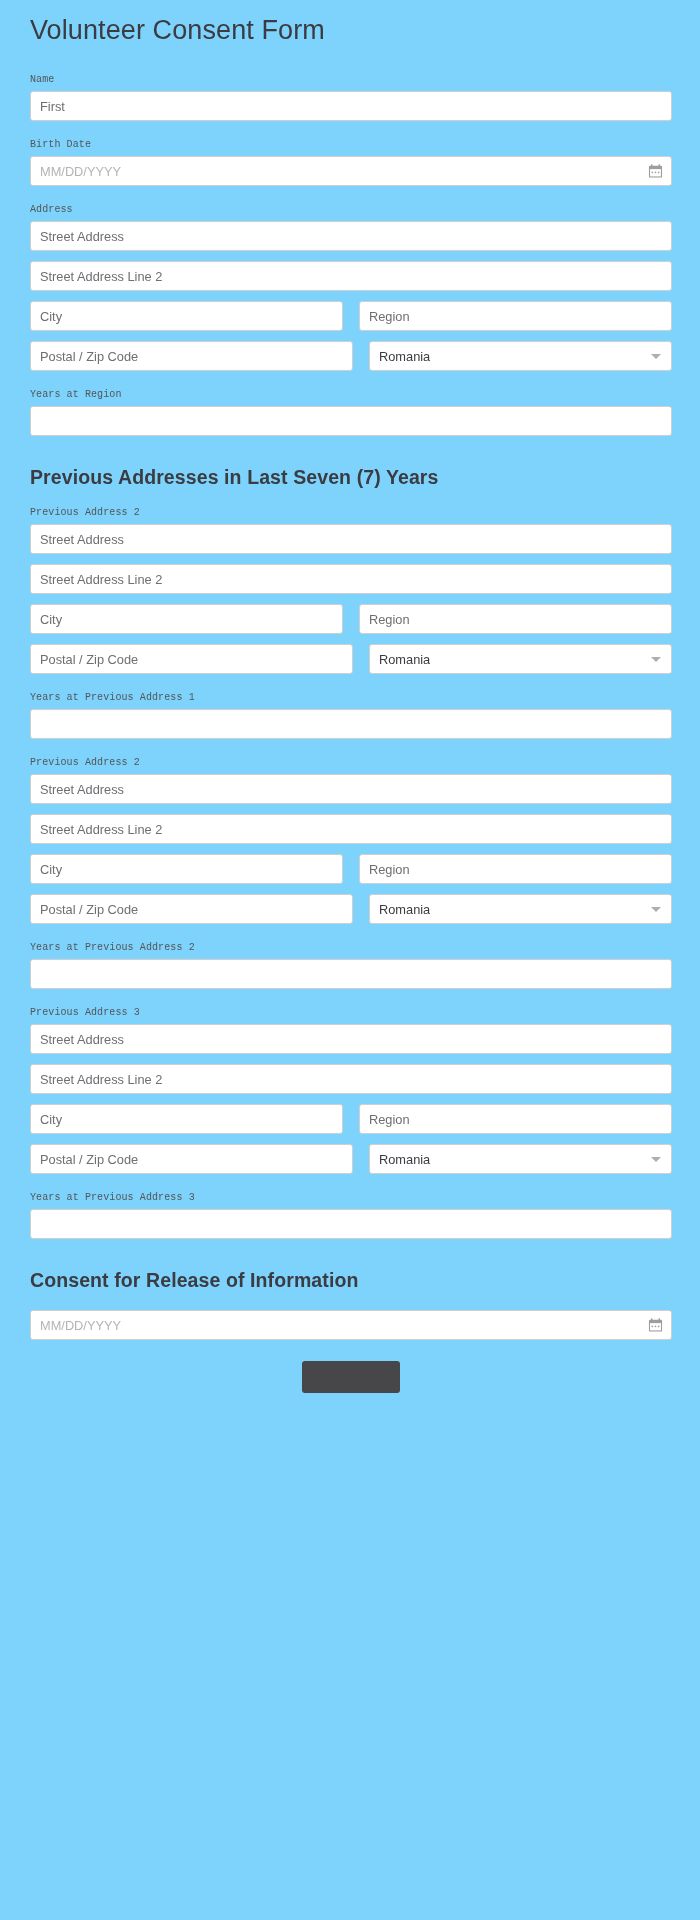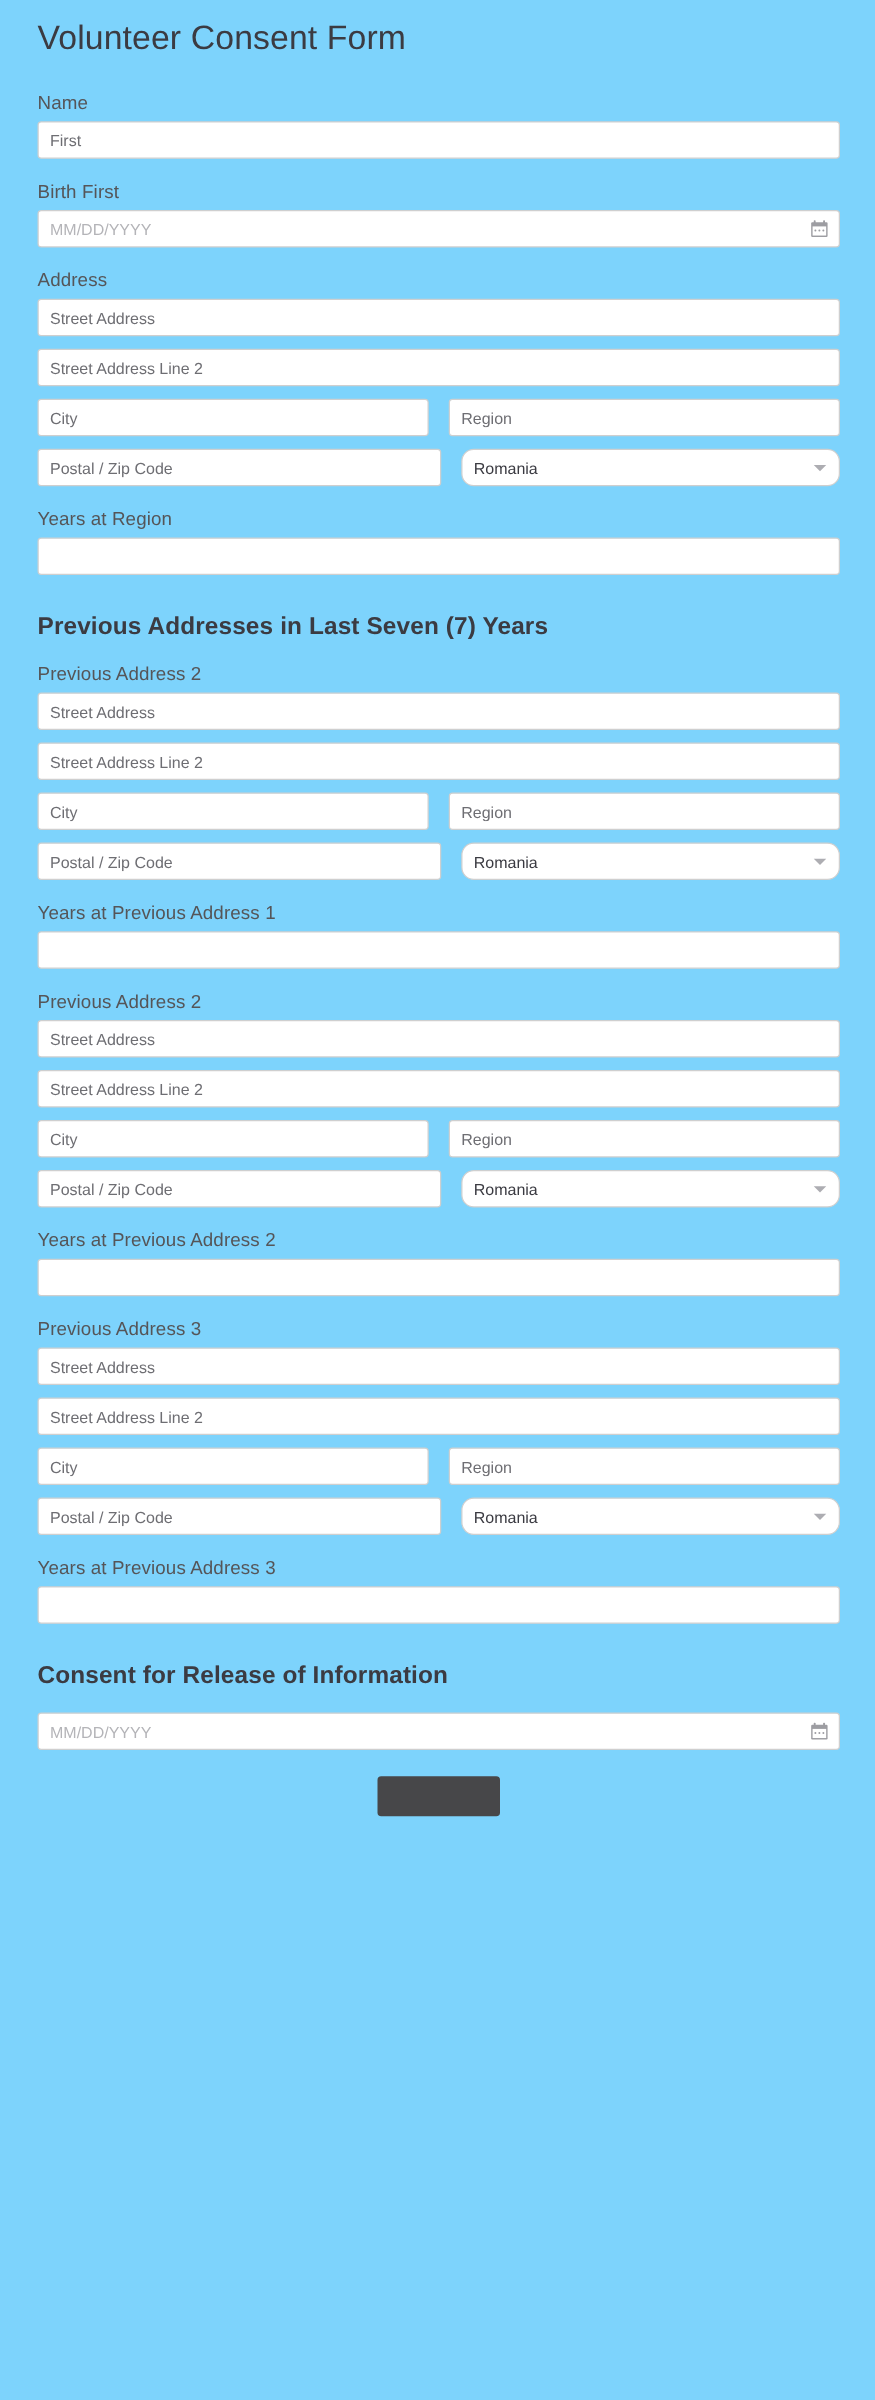--- a/index.html
+++ b/index.html
@@ -29,25 +29,26 @@
   }
   .section-heading {
     font-size: 19.5px;
     font-weight: 700;
     color: #3b3b42;
     margin: 30px 0 18px 0;
     letter-spacing: .1px;
   }
   .field-block { margin-bottom: 18px; }
   .field-label {
-    font-size: 15px;
+    font-size: 10px;
     color: #555558;
     margin-bottom: 6px;
     font-weight: 400;
     letter-spacing: .1px;
+    font-family: Liberation Mono, monospace;
   }
   .row {
     display: flex;
     gap: 16px;
   }
   .row > * { flex: 1 1 0; min-width: 0; }
   .inp {
     display: block;
     width: 100%;
     height: 30px;
@@ -71,21 +72,21 @@
     position: absolute;
     right: 9px;
     top: 50%;
     transform: translateY(-50%);
     width: 15px; height: 15px;
     pointer-events: auto;
     display: block;
   }
   
   .select-wrap { position: relative; }
-  .select-wrap .inp { padding-right: 28px; border-radius: 10px; }
+  .select-wrap .inp { padding-right: 28px; }
   .caret {
     position: absolute;
     right: 11px;
     top: 50%;
     margin-top: -2px;
     width: 0; height: 0;
     border-left: 5px solid transparent;
     border-right: 5px solid transparent;
     border-top: 5px solid #adadb2;
   }
@@ -131,21 +132,21 @@
   <h1 class="form-title">Volunteer Consent Form</h1>
 
   <div class="field-block">
     <div class="field-label">Name</div>
     <div class="row">
       <input class="inp" type="text" placeholder="First" style="">
     </div>
   </div>
 
   <div class="field-block">
-    <div class="field-label">Birth First</div>
+    <div class="field-label">Birth Date</div>
     <div class="date-wrap">
       <input class="inp ph-light" type="text" placeholder="MM/DD/YYYY" style="">
       <svg class="cal-icon" viewBox="0 0 16 16">
         <rect x="1" y="2.5" width="14" height="12.5" rx="1" fill="#9d9da2"></rect>
         <rect x="2.2" y="6" width="11.6" height="7.8" fill="#ffffff"></rect>
         <rect x="3.2" y="0.8" width="1.6" height="3.4" rx="0.6" fill="#9d9da2"></rect>
         <rect x="11.2" y="0.8" width="1.6" height="3.4" rx="0.6" fill="#9d9da2"></rect>
         <circle cx="4.6" cy="9.5" r="0.85" fill="#9d9da2"></circle>
         <circle cx="8" cy="9.5" r="0.85" fill="#9d9da2"></circle>
         <circle cx="11.4" cy="9.5" r="0.85" fill="#9d9da2"></circle>

